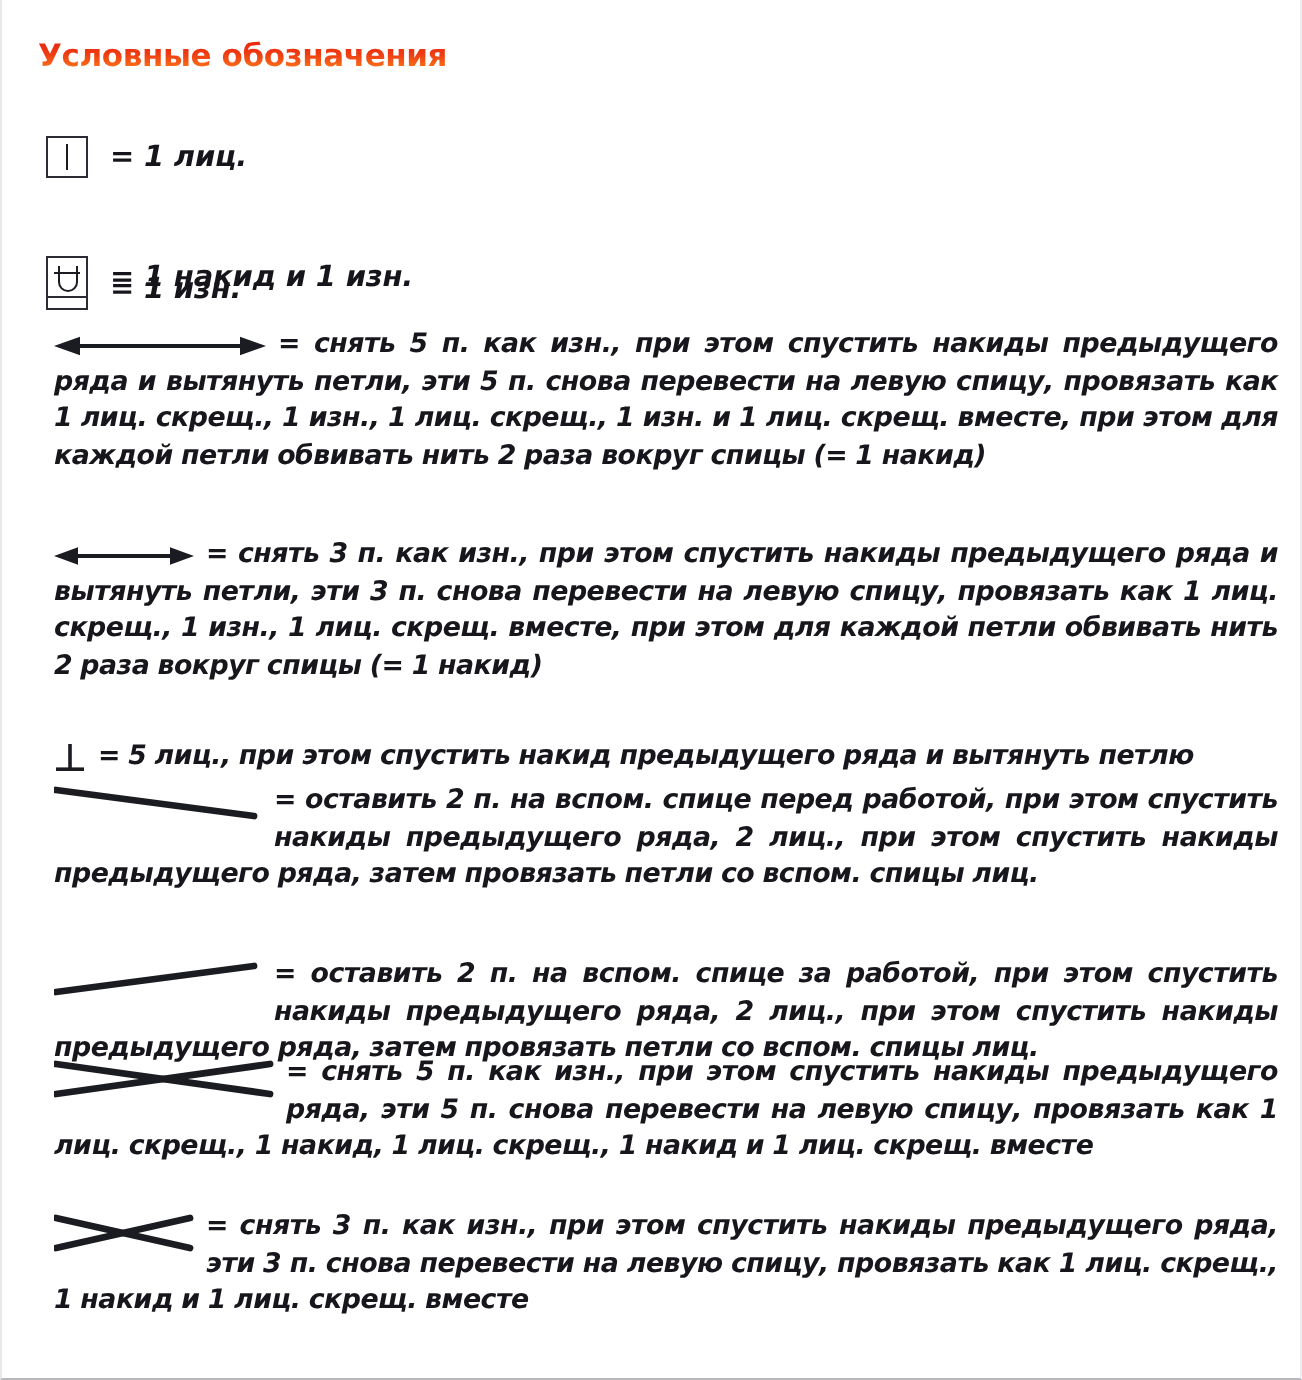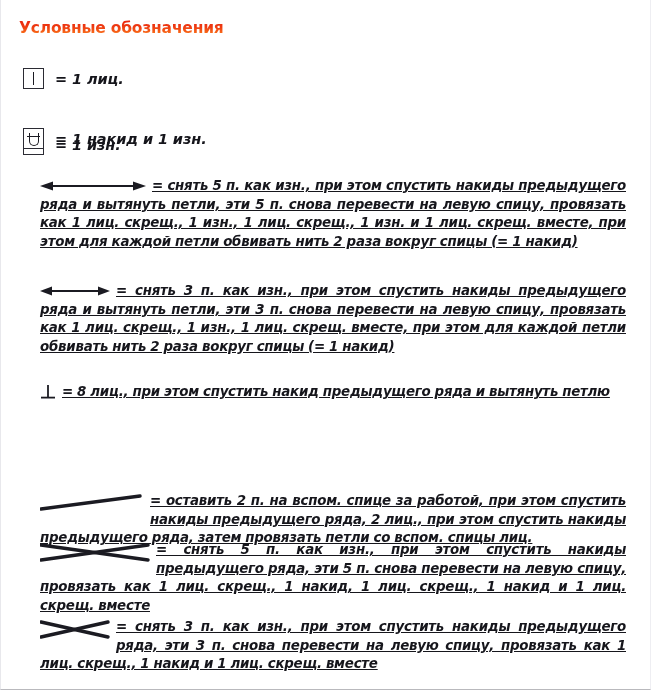--- a/index.html
+++ b/index.html
@@ -124,22 +124,21 @@
   .ptext {
     font-family: "DejaVu Sans", "Liberation Sans", sans-serif;
     font-style: italic;
     font-weight: bold;
     font-size: 13.4px;
     line-height: 18.6px;
     color: #16161c;
     text-align: justify;
     letter-spacing: -0.25px;
     word-spacing: -0.3px;
-    margin: 17px;
-    text-decoration: underline;
+    margin: 4px;
   }
   .svgwrap { display: block; }
 
   
   .startglyph {
     float: left;
     margin-right: 6px;
   }
 </style>
 </head>
@@ -200,24 +199,34 @@
     </div>
 
     <div class="block" style="top:366px;">
       <p class="ptext">
         <span class="startglyph">
           <svg class="svgwrap" width="16" height="17" viewBox="0 0 16 17" aria-hidden="true">
             <line x1="8" y1="2" x2="8" y2="14" stroke="#1b1b22" stroke-width="1.8"></line>
             <line x1="1" y1="14.6" x2="15" y2="14.6" stroke="#1b1b22" stroke-width="1.8"></line>
           </svg>
         </span>
-        <span>= 8 лиц., при этом спустить накид предыдущего ряда и вытянуть петлю</span>
-      </p>
-    </div>
-
+        <span>= 5 лиц., при этом спустить накид предыдущего ряда и вытянуть петлю</span>
+      </p>
+    </div>
+
+    <div class="block" style="top:388px;">
+      <p class="ptext">
+        <span class="startglyph">
+          <svg class="svgwrap" width="104" height="20" viewBox="0 0 104 20" aria-hidden="true">
+            <line x1="1" y1="3" x2="100" y2="16" stroke="#1b1b22" stroke-width="3.4" stroke-linecap="round"></line>
+          </svg>
+        </span>
+        <span>= оставить 2 п. на вспом. спице перед работой, при этом спустить накиды предыдущего ряда, 2 лиц., при этом спустить накиды предыдущего ряда, затем провязать петли со вспом. спицы лиц.</span>
+      </p>
+    </div>
 
     <div class="block" style="top:475px;">
       <p class="ptext">
         <span class="startglyph">
           <svg class="svgwrap" width="104" height="20" viewBox="0 0 104 20" aria-hidden="true">
             <line x1="1" y1="17" x2="100" y2="4" stroke="#1b1b22" stroke-width="3.4" stroke-linecap="round"></line>
           </svg>
         </span>
         <span>= оставить 2 п. на вспом. спице за работой, при этом спустить накиды предыдущего ряда, 2 лиц., при этом спустить накиды предыдущего ряда, затем провязать петли со вспом. спицы лиц.</span>
       </p>

